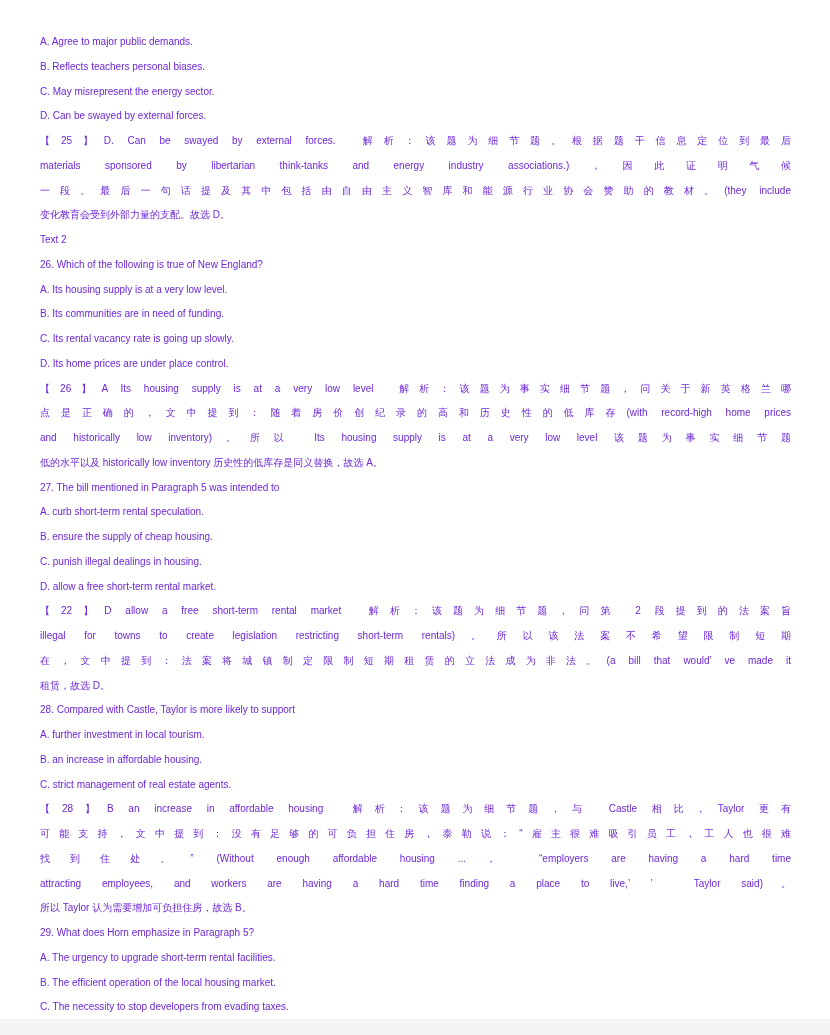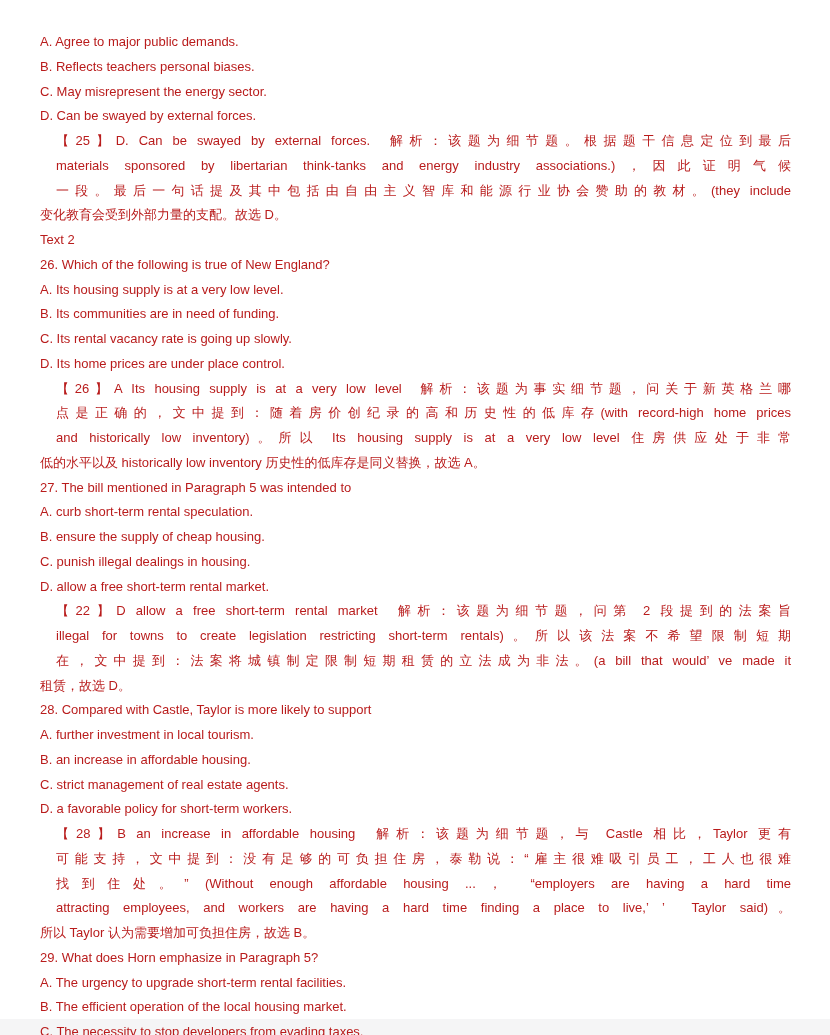--- a/index.html
+++ b/index.html
@@ -3,41 +3,40 @@
 <meta charset="utf-8">
 <style>
   html, body { margin: 0; padding: 0; background: #e9e9e9; }
   .page {
     position: relative;
     width: 830px;
     height: 1035px;
     background: #ffffff;
     overflow: hidden;
     font-family: "Liberation Sans", "DejaVu Sans", sans-serif;
-    font-size: 13px;
+    font-size: 10px;
     line-height: 24.75px;
-    color: #b91c1c;
+    color: #6d28d9;
   }
   .doc {
     position: absolute;
     top: 30px;
     left: 40px;
     right: 39px;
     z-index: 1;
   }
   .line {
     height: 24.75px;
     overflow: hidden;
     white-space: pre-wrap;
   }
   
   .jf {
     text-align: justify;
     text-align-last: justify;
-    margin-left: 16px;
   }
   .bottom-band {
     position: absolute;
     left: 0;
     right: 0;
     bottom: 0;
     height: 16px;
     background: #f5f5f6;
     z-index: 0;
   }
@@ -57,36 +56,35 @@
     <div class="line jf">一段。最后一句话提及其中包括由自由主义智库和能源行业协会赞助的教材。(they include</div>
     <div class="line">变化教育会受到外部力量的支配。故选 D。</div>
     <div class="line">Text 2</div>
     <div class="line">26. Which of the following is true of New England?</div>
     <div class="line">A. Its housing supply is at a very low level.</div>
     <div class="line">B. Its communities are in need of funding.</div>
     <div class="line">C. Its rental vacancy rate is going up slowly.</div>
     <div class="line">D. Its home prices are under place control.</div>
     <div class="line jf">【26】A Its housing supply is at a very low level  解析：该题为事实细节题，问关于新英格兰哪</div>
     <div class="line jf">点是正确的，文中提到：随着房价创纪录的高和历史性的低库存(with record-high home prices</div>
-    <div class="line jf">and historically low inventory)。所以 Its housing supply is at a very low level 住房供应处于非常</div>
+    <div class="line jf">and historically low inventory)。所以 Its housing supply is at a very low level 该题为事实细节题</div>
     <div class="line">低的水平以及 historically low inventory 历史性的低库存是同义替换，故选 A。</div>
     <div class="line">27. The bill mentioned in Paragraph 5 was intended to</div>
     <div class="line">A. curb short-term rental speculation.</div>
     <div class="line">B. ensure the supply of cheap housing.</div>
     <div class="line">C. punish illegal dealings in housing.</div>
     <div class="line">D. allow a free short-term rental market.</div>
     <div class="line jf">【22】D allow a free short-term rental market  解析：该题为细节题，问第 2 段提到的法案旨</div>
     <div class="line jf">illegal for towns to create legislation restricting short-term rentals)。所以该法案不希望限制短期</div>
     <div class="line jf">在，文中提到：法案将城镇制定限制短期租赁的立法成为非法。(a bill that would’ ve made it</div>
     <div class="line">租赁，故选 D。</div>
     <div class="line">28. Compared with Castle, Taylor is more likely to support</div>
     <div class="line">A. further investment in local tourism.</div>
     <div class="line">B. an increase in affordable housing.</div>
     <div class="line">C. strict management of real estate agents.</div>
-    <div class="line">D. a favorable policy for short-term workers.</div>
     <div class="line jf">【28】B an increase in affordable housing  解析：该题为细节题，与 Castle 相比，Taylor 更有</div>
     <div class="line jf">可能支持，文中提到：没有足够的可负担住房，泰勒说：“雇主很难吸引员工，工人也很难</div>
     <div class="line jf">找到住处。” (Without enough affordable housing ...， “employers are having a hard time</div>
     <div class="line jf">attracting employees, and workers are having a hard time finding a place to live,’ ’  Taylor said)。</div>
     <div class="line">所以 Taylor 认为需要增加可负担住房，故选 B。</div>
     <div class="line">29. What does Horn emphasize in Paragraph 5?</div>
     <div class="line">A. The urgency to upgrade short-term rental facilities.</div>
     <div class="line">B. The efficient operation of the local housing market.</div>
     <div class="line">C. The necessity to stop developers from evading taxes.</div>
   </div>

